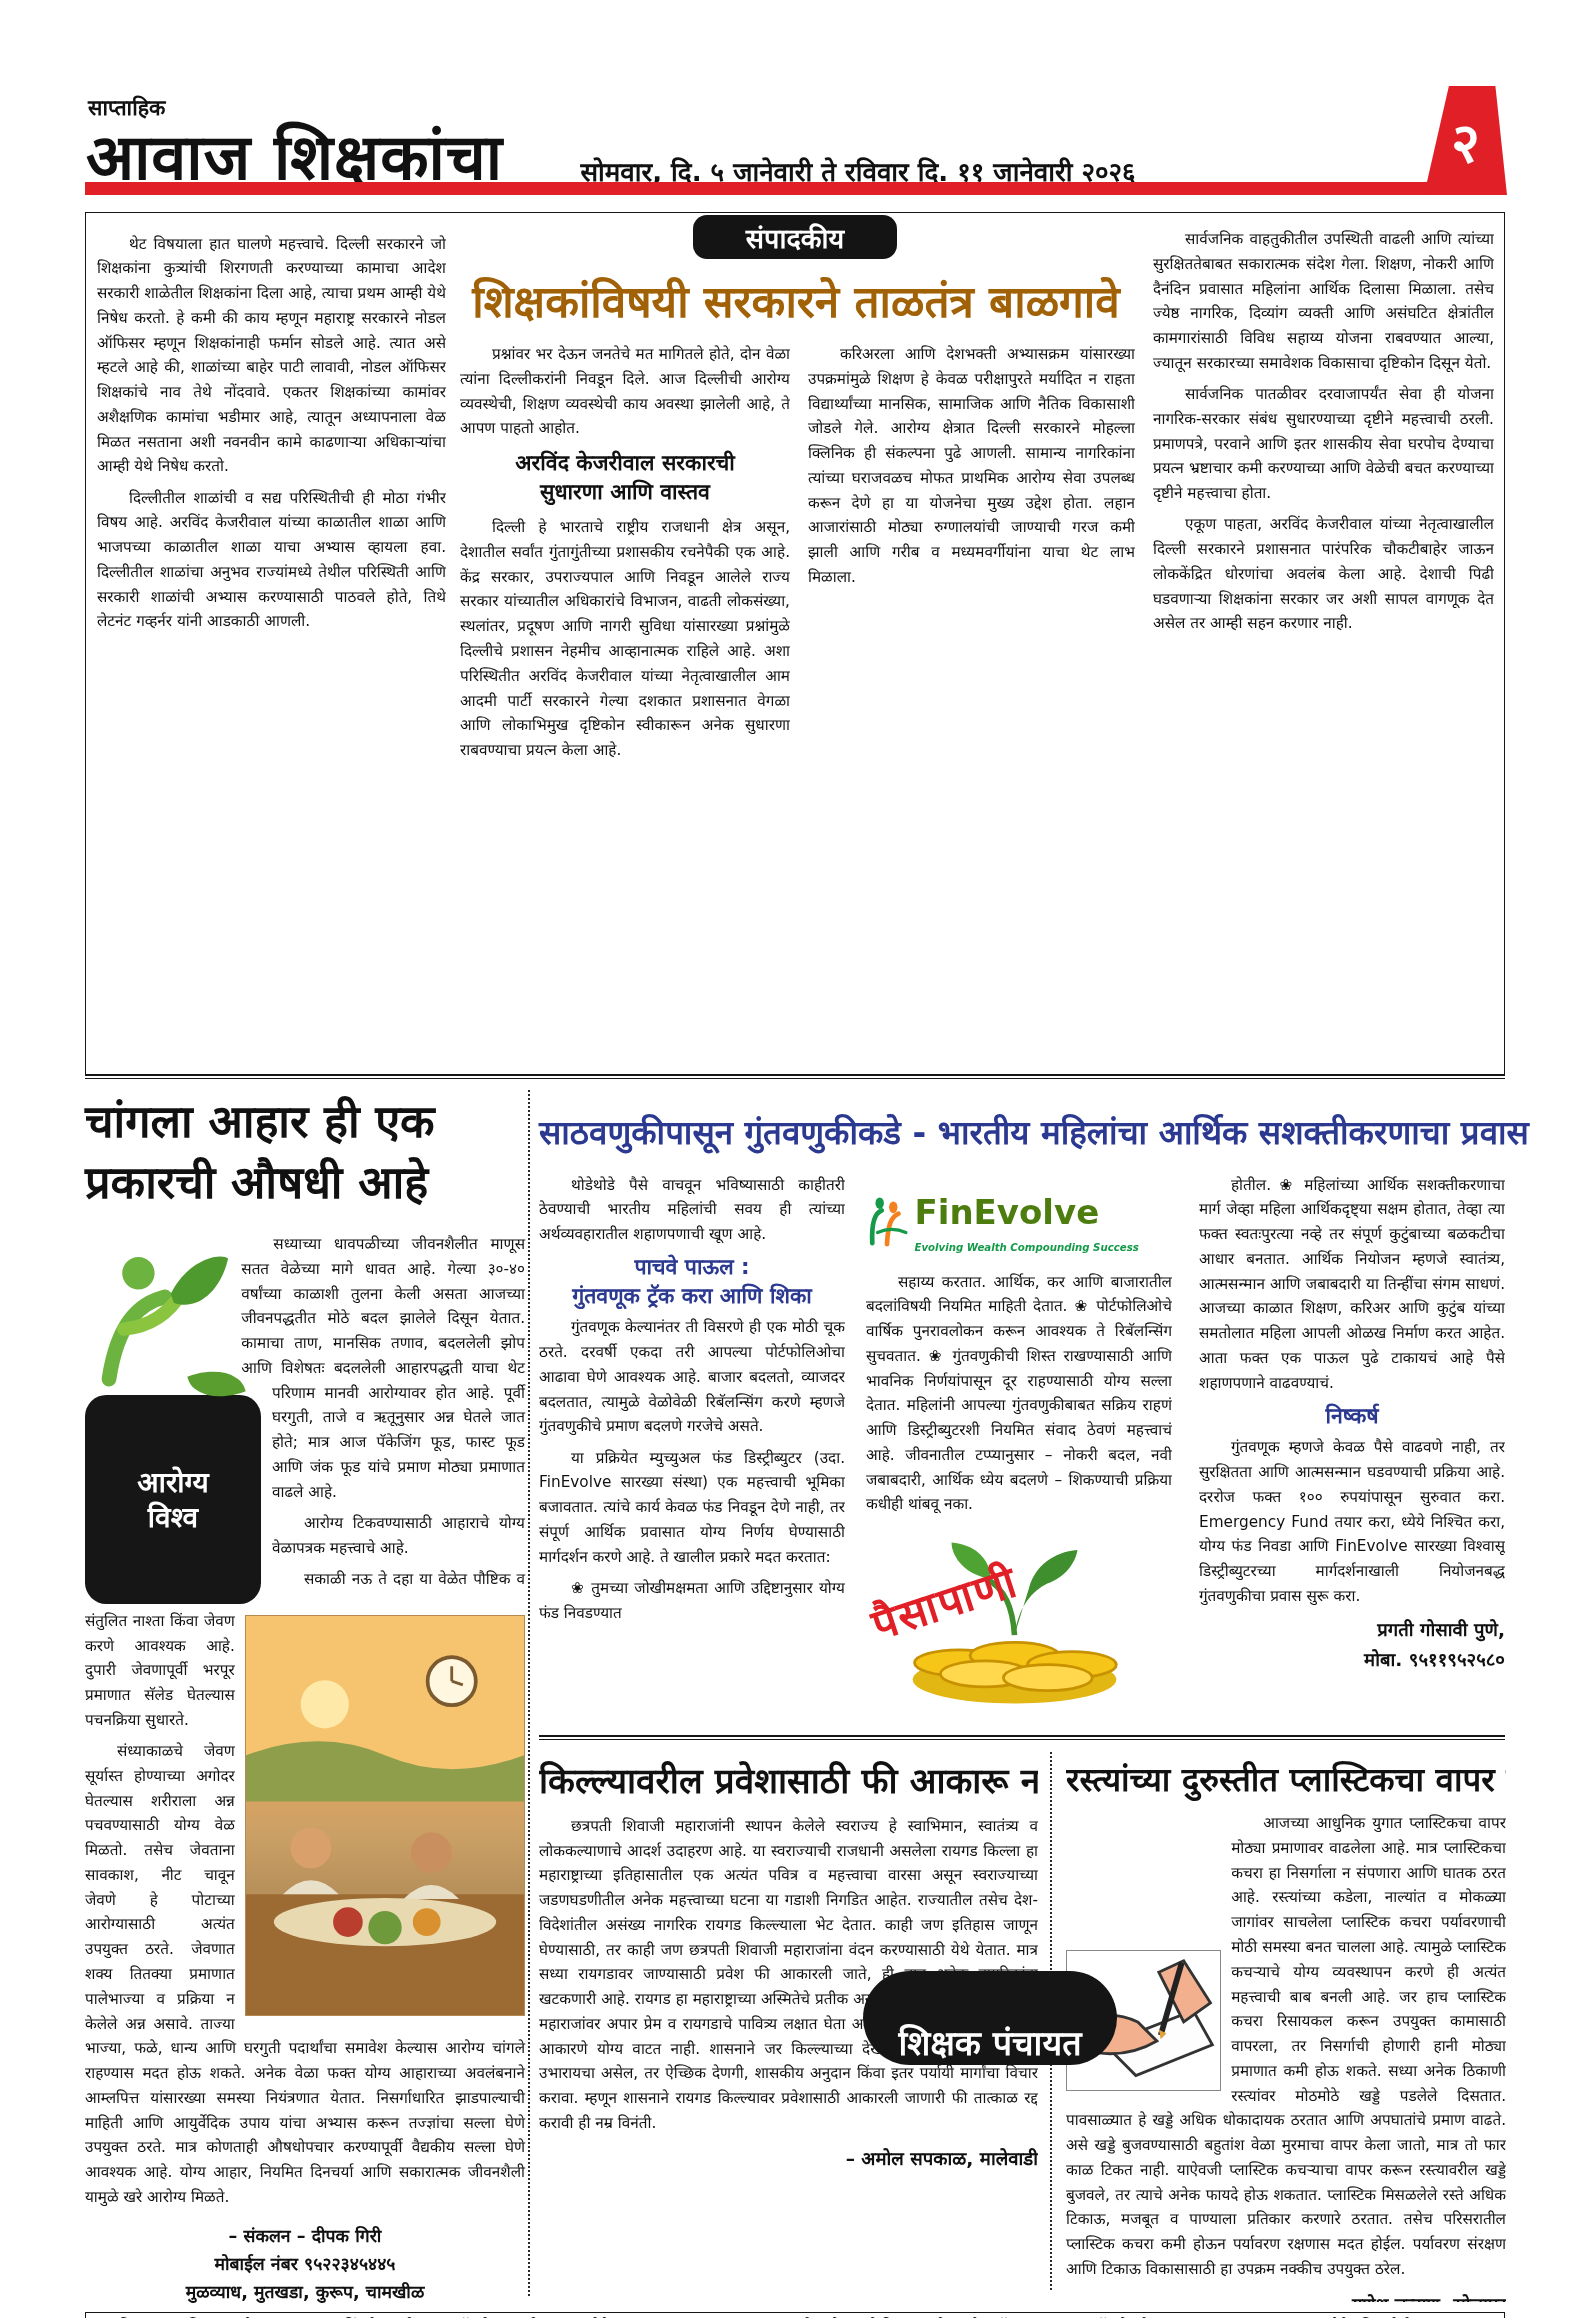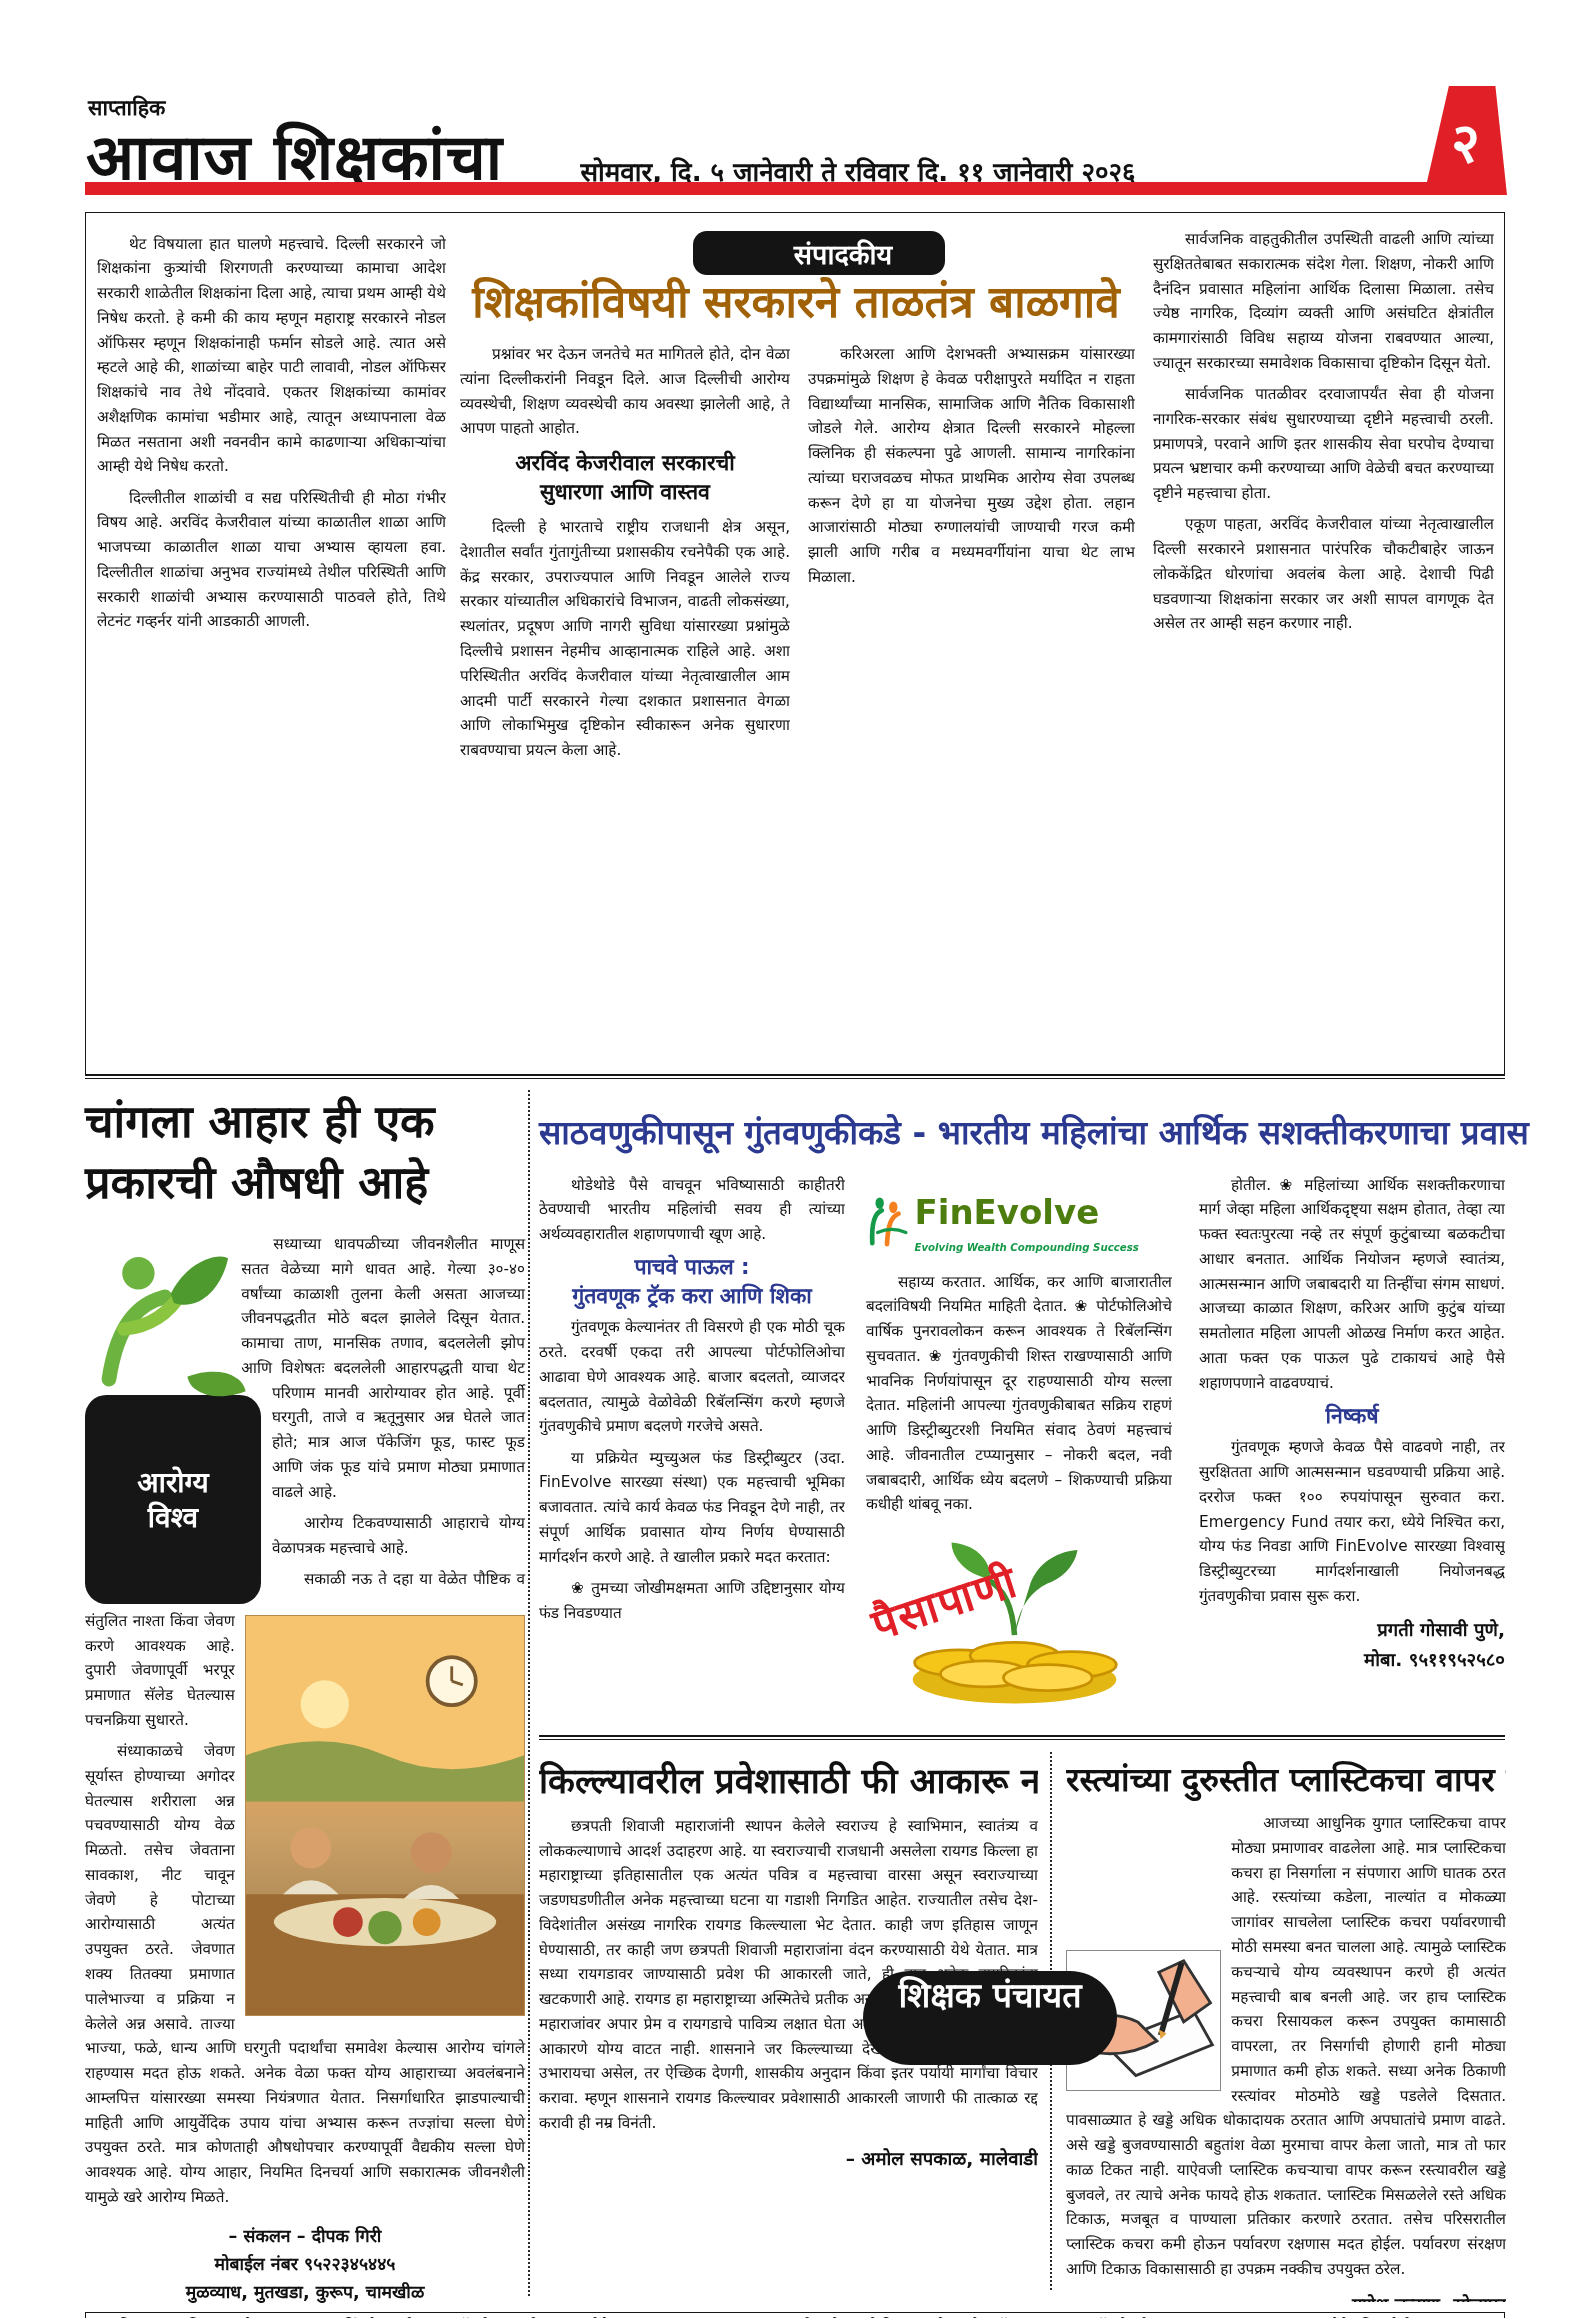--- a/index.html
+++ b/index.html
@@ -14,22 +14,22 @@
   .pagetab{left:1424px;top:86px;width:83px;height:109px;clip-path:polygon(30% 0,86% 0,100% 100%,0 100%);
            display:flex;align-items:center;justify-content:center;color:#fff;font-size:55px;font-weight:800;}
   
   .topsec{left:85px;top:212px;width:1420px;height:862px;border:1.9px solid #161616;border-bottom:none;box-sizing:border-box;}
   .rule2{height:1.9px;border-top:2.8px solid #161616;border-bottom:1.4px solid #161616;}
   .botrule-top{left:85px;top:1074px;width:1420px;}
   .body-txt{font-size:15.3px;line-height:1.62;text-align:justify;}
   .body-txt p{margin:0 0 6.5px 0;text-indent:32px;}
   .tcol1{left:11px;top:18.5px;width:349px;height:821px;overflow:hidden;}
   .tcol5{left:1067px;top:14px;width:341px;height:825px;overflow:hidden;}
-  .ed-badge{left:607px;top:18px;width:204px;height:44px;background:#141414;border-radius:14px;
-            display:flex;align-items:center;justify-content:center;color:#fff;font-size:27px;font-weight:700;padding-left:48px;}
+  .ed-badge{left:607px;top:2px;width:204px;height:44px;background:#141414;border-radius:14px;
+            display:flex;align-items:center;justify-content:center;color:#fff;font-size:27px;font-weight:700;}
   .ed-headline{left:371px;top:57px;width:678px;text-align:center;font-size:44px;font-weight:800;white-space:nowrap;}
   .ed-colA{left:374px;top:129px;width:330px;height:714px;overflow:hidden;}
   .ed-colB{left:722px;top:129px;width:327px;height:714px;overflow:hidden;}
   .ed-subhead{font-size:21.3px;font-weight:800;text-align:center;line-height:1.35;margin:8.3px 0;}
   
   .health{left:85px;top:1085px;width:440px;height:1215px;}
   .h-head{width:100%;text-align:left;font-size:45px;font-weight:800;line-height:1.35;margin-top:7px;}
   .h-flow{margin-top:18.5px;}
   .h-logo{float:left;width:148px;height:153px;margin:2.8px 8.3px 2.8px 0;}
   .h-badge{float:left;clear:left;width:176px;height:209px;margin:4.6px 11px 4.6px 0;background:#161616;border-radius:21.3px;
@@ -60,21 +60,21 @@
   .i-author{text-align:right;font-weight:800;font-size:18.5px;line-height:1.6;margin-top:6.5px;}
   .botrule-invest{left:539px;top:1735px;width:966px;}
   
   .letters{left:539px;top:1746px;width:966px;height:556px;}
   .let-div{position:absolute;left:511px;top:5.6px;height:538px;border-left:2.3px dotted #2a2a2a;}
   .let-left{position:absolute;left:0;top:0;width:499px;height:556px;overflow:hidden;}
   .let-right{position:absolute;left:527px;top:0;width:440px;height:556px;overflow:hidden;}
   .let-head{text-align:center;font-size:35px;font-weight:800;line-height:1.3;margin:13px 0 9.3px 0;white-space:nowrap;}
   .let-byline{text-align:right;font-weight:800;font-size:18.5px;margin-top:8.3px;}
   .tp-badge{position:absolute;left:324px;top:225px;width:254px;height:94px;background:#151515;border-radius:51px;
-            display:flex;align-items:flex-start;justify-content:center;color:#fff;font-size:34px;font-weight:800;z-index:6;white-space:nowrap;}
+            display:flex;align-items:flex-end;justify-content:center;color:#fff;font-size:34px;font-weight:800;z-index:6;white-space:nowrap;}
   .hands{float:left;width:153px;height:139px;margin:139px 10.2px 4.6px 0;border:0.5px solid #888;background:#fff;}
   
   .fbox{left:85px;width:1420px;border:1.9px solid #161616;box-sizing:border-box;text-align:center;}
   .fbox1{top:2312px;height:46px;font-size:14.4px;line-height:1.5;padding-top:2.3px;}
 </style>
 </head>
 <body>
 
 <div id="page">
 

